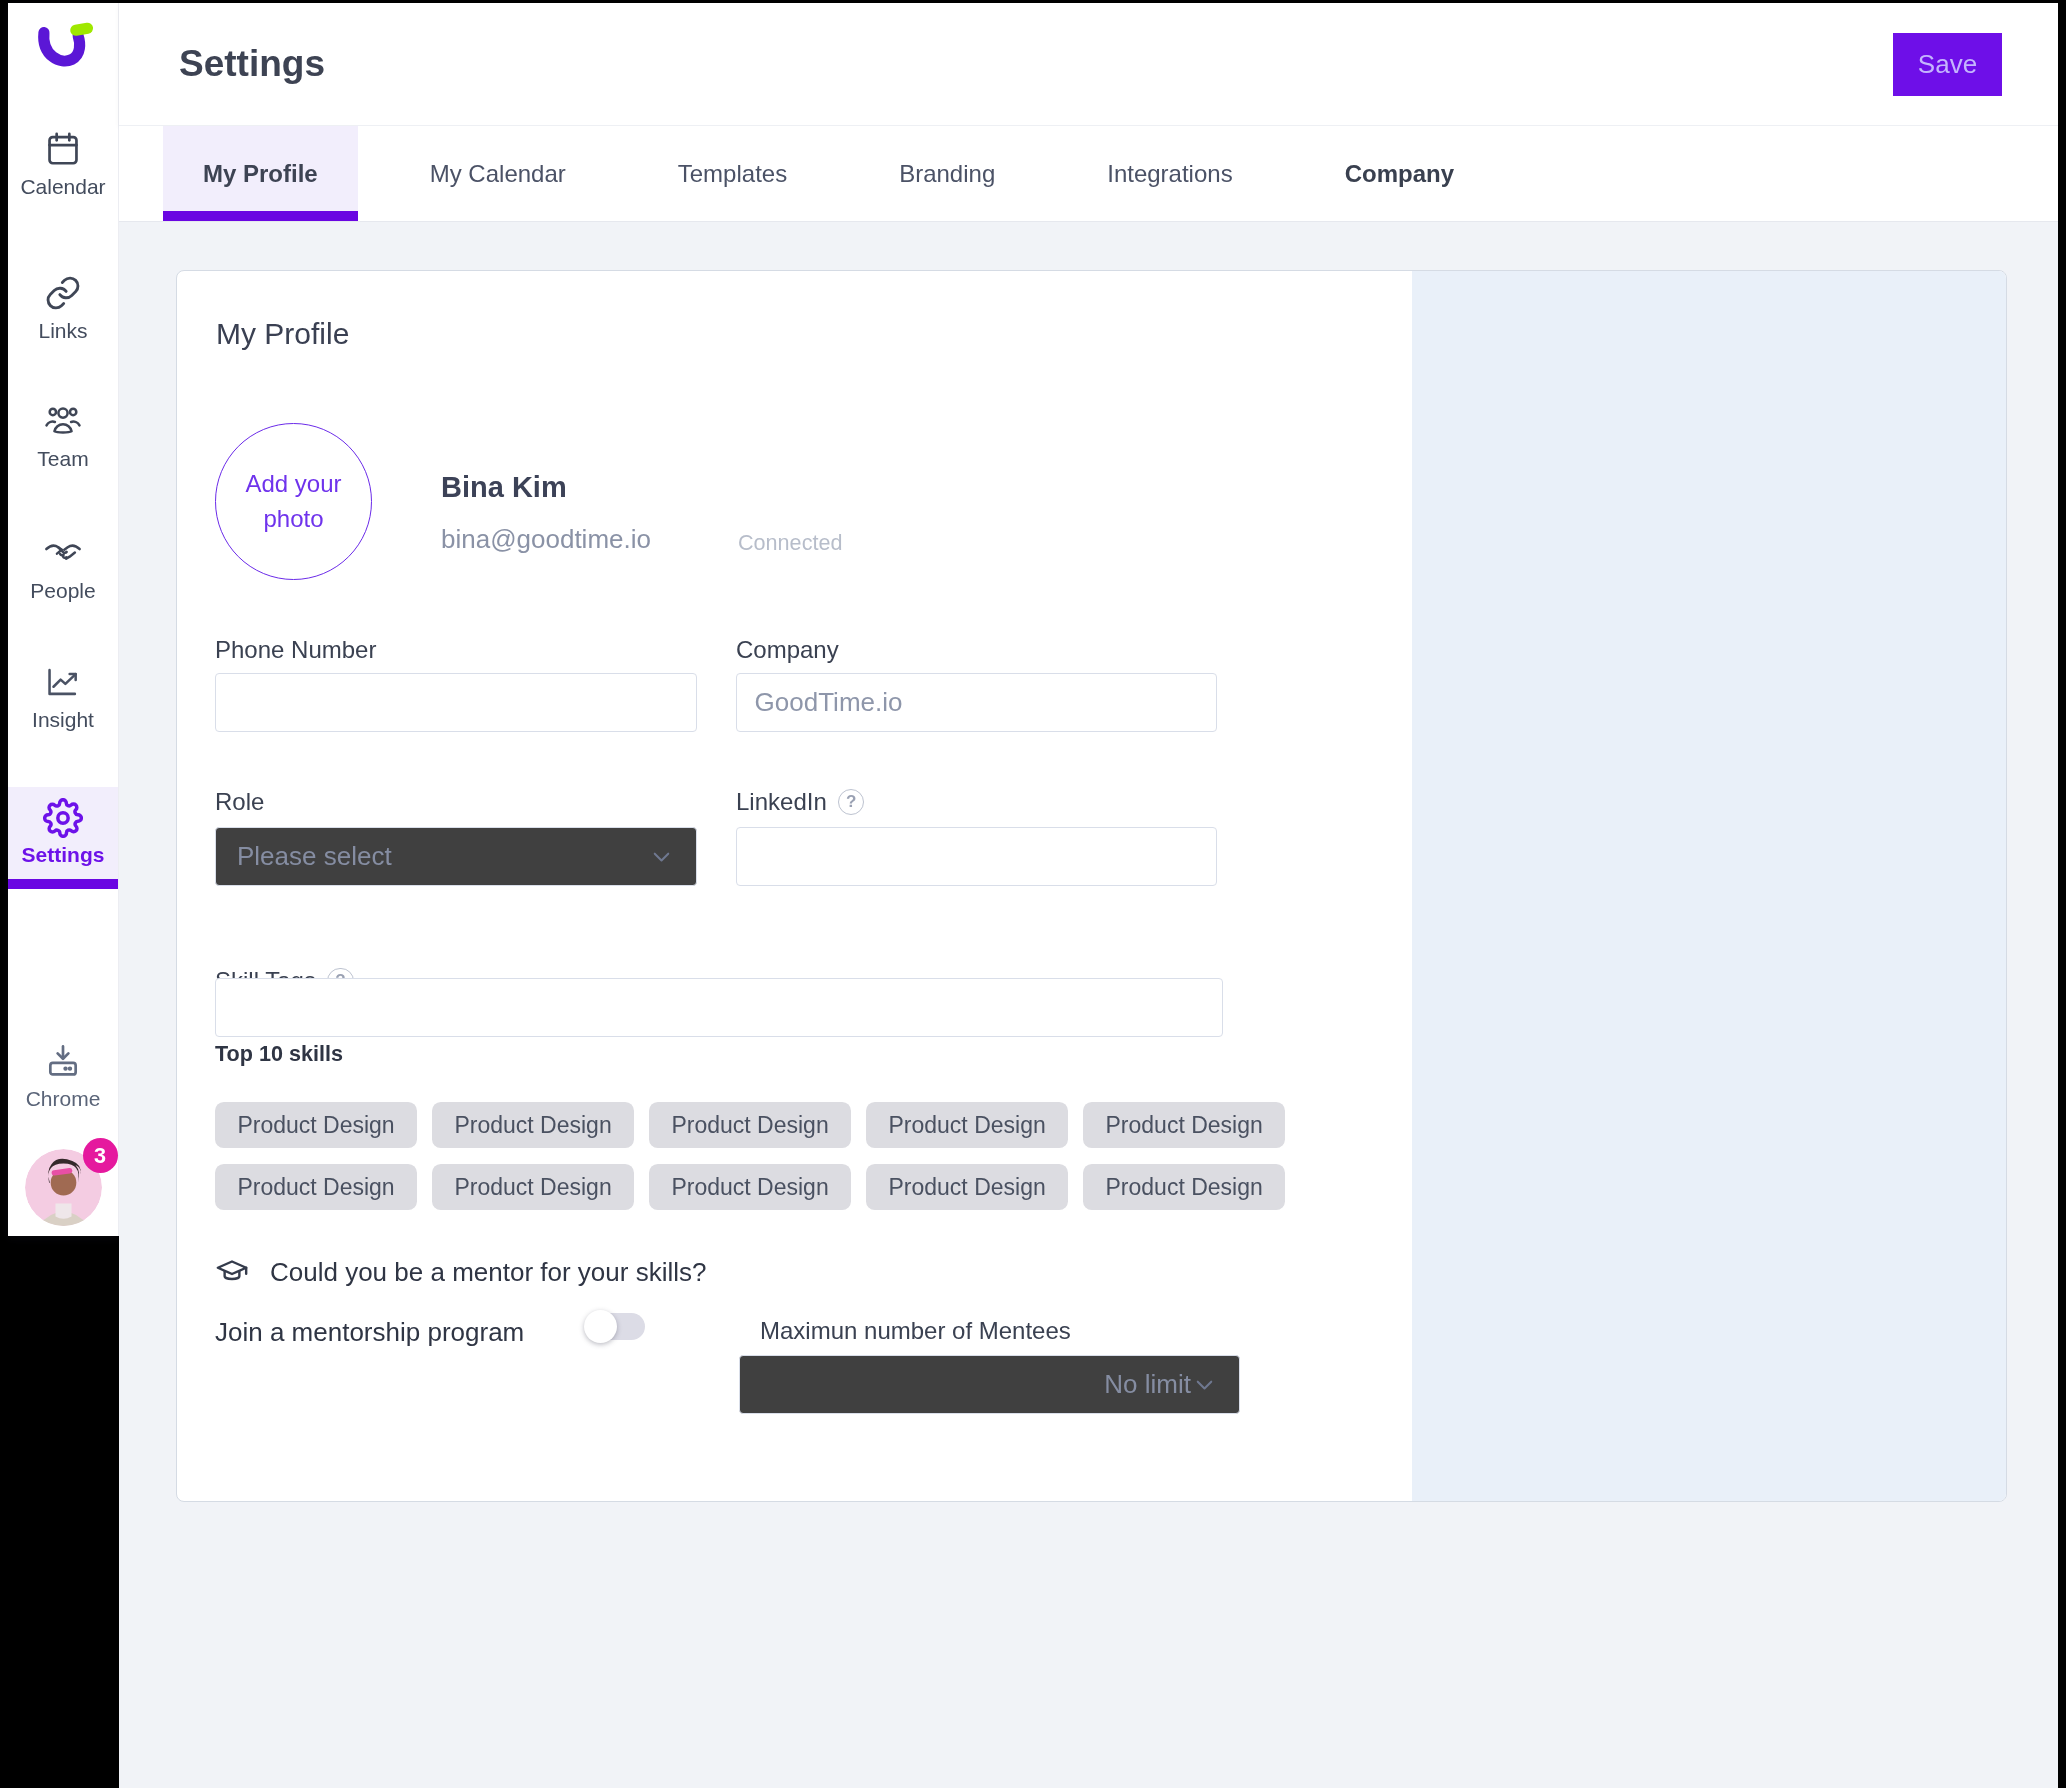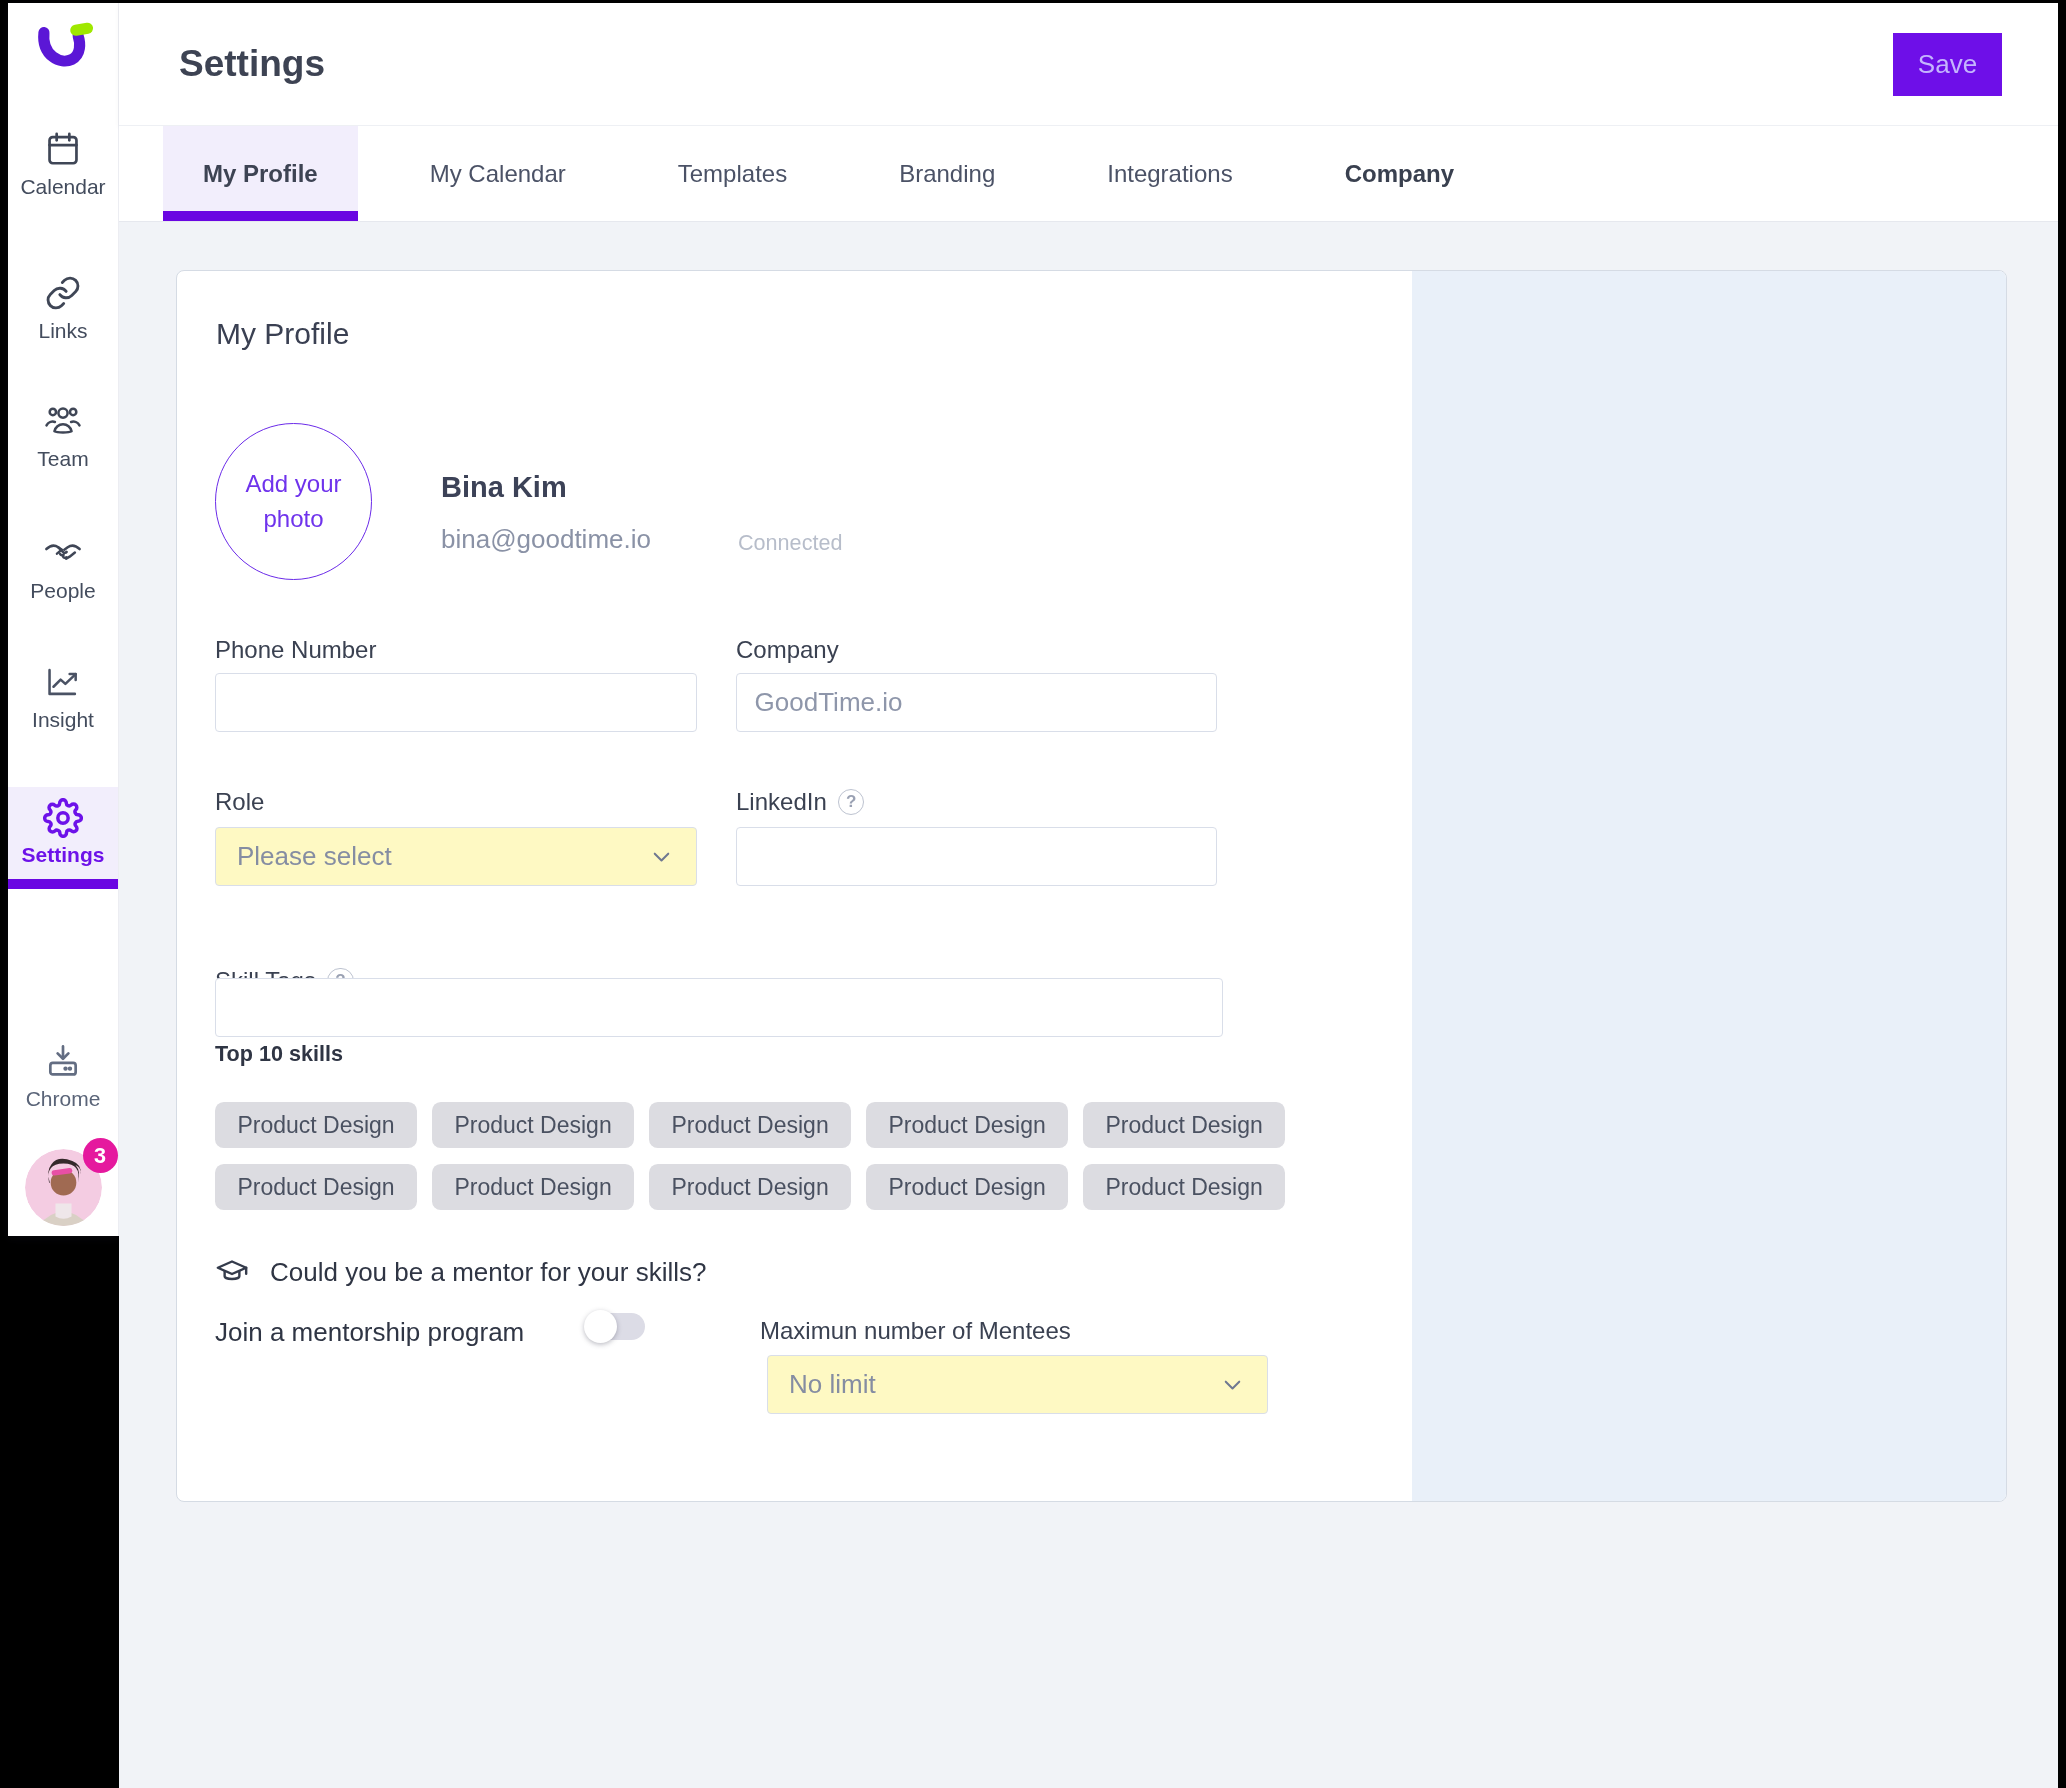--- a/index.html
+++ b/index.html
@@ -105,21 +105,21 @@
     width:26.4px; height:26.4px; border-radius:50%; border:1.6px solid #bdc3d0;
     color:#9aa1b3; font-size:17px; display:inline-flex; align-items:center; justify-content:center;
     cursor:pointer; font-weight:bold;
   }
   .text-input {
     position:absolute; height:59px; border:0.8px solid #d9dee9; border-radius:4px;
     background:#fff; font-size:26px; font-family:inherit; color:#3c4257; padding:0 17.6px;
   }
   .text-input::placeholder { color:#8e96aa; opacity:1; }
   .select-box {
-    position:absolute; height:59px; border:0.8px solid #d9dee9; border-radius:4px; background:#fef9c3;
+    position:absolute; height:59px; border:0.8px solid #d9dee9; border-radius:4px; background:#404040;
     display:flex; align-items:center; justify-content:space-between; padding:0 21px;
     font-size:26px; color:#858da2; cursor:pointer;
   }
   .lbl-phone    { left:38px;  top:365px; }
   .inp-phone    { left:38px;  top:402px; width:482px; }
   .lbl-company  { left:559px; top:365px; }
   .inp-company  { left:559px; top:402px; width:481px; }
   .lbl-role     { left:38px;  top:517px; }
   .sel-role     { left:38px;  top:556px; width:482px; }
   .lbl-linkedin { left:559px; top:517px; }
@@ -141,21 +141,21 @@
   .join-label { position:absolute; left:38px; top:1046px; font-size:26px; color:#2f3544; }
   .toggle {
     position:absolute; left:410px; top:1042px; width:58px; height:26.4px;
     background:#dcdce6; border-radius:13.6px; cursor:pointer;
   }
   .toggle .knob {
     position:absolute; left:-3.2px; top:-3.2px; width:33px; height:33px; border-radius:50%;
     background:#fff; box-shadow:0 1.6px 5.6px rgba(60,60,80,.35);
   }
   .lbl-mentees { left:583px; top:1046px; }
-  .sel-mentees { left:590px; top:1084px; width:501px; }
+  .sel-mentees { left:562px; top:1084px; width:501px;justify-content:flex-end; }
 
   .chev { flex:0 0 auto; }
 </style>
 </head>
 <body>
 
 <div class="app-frame">
 
   <div class="sidebar">
 

